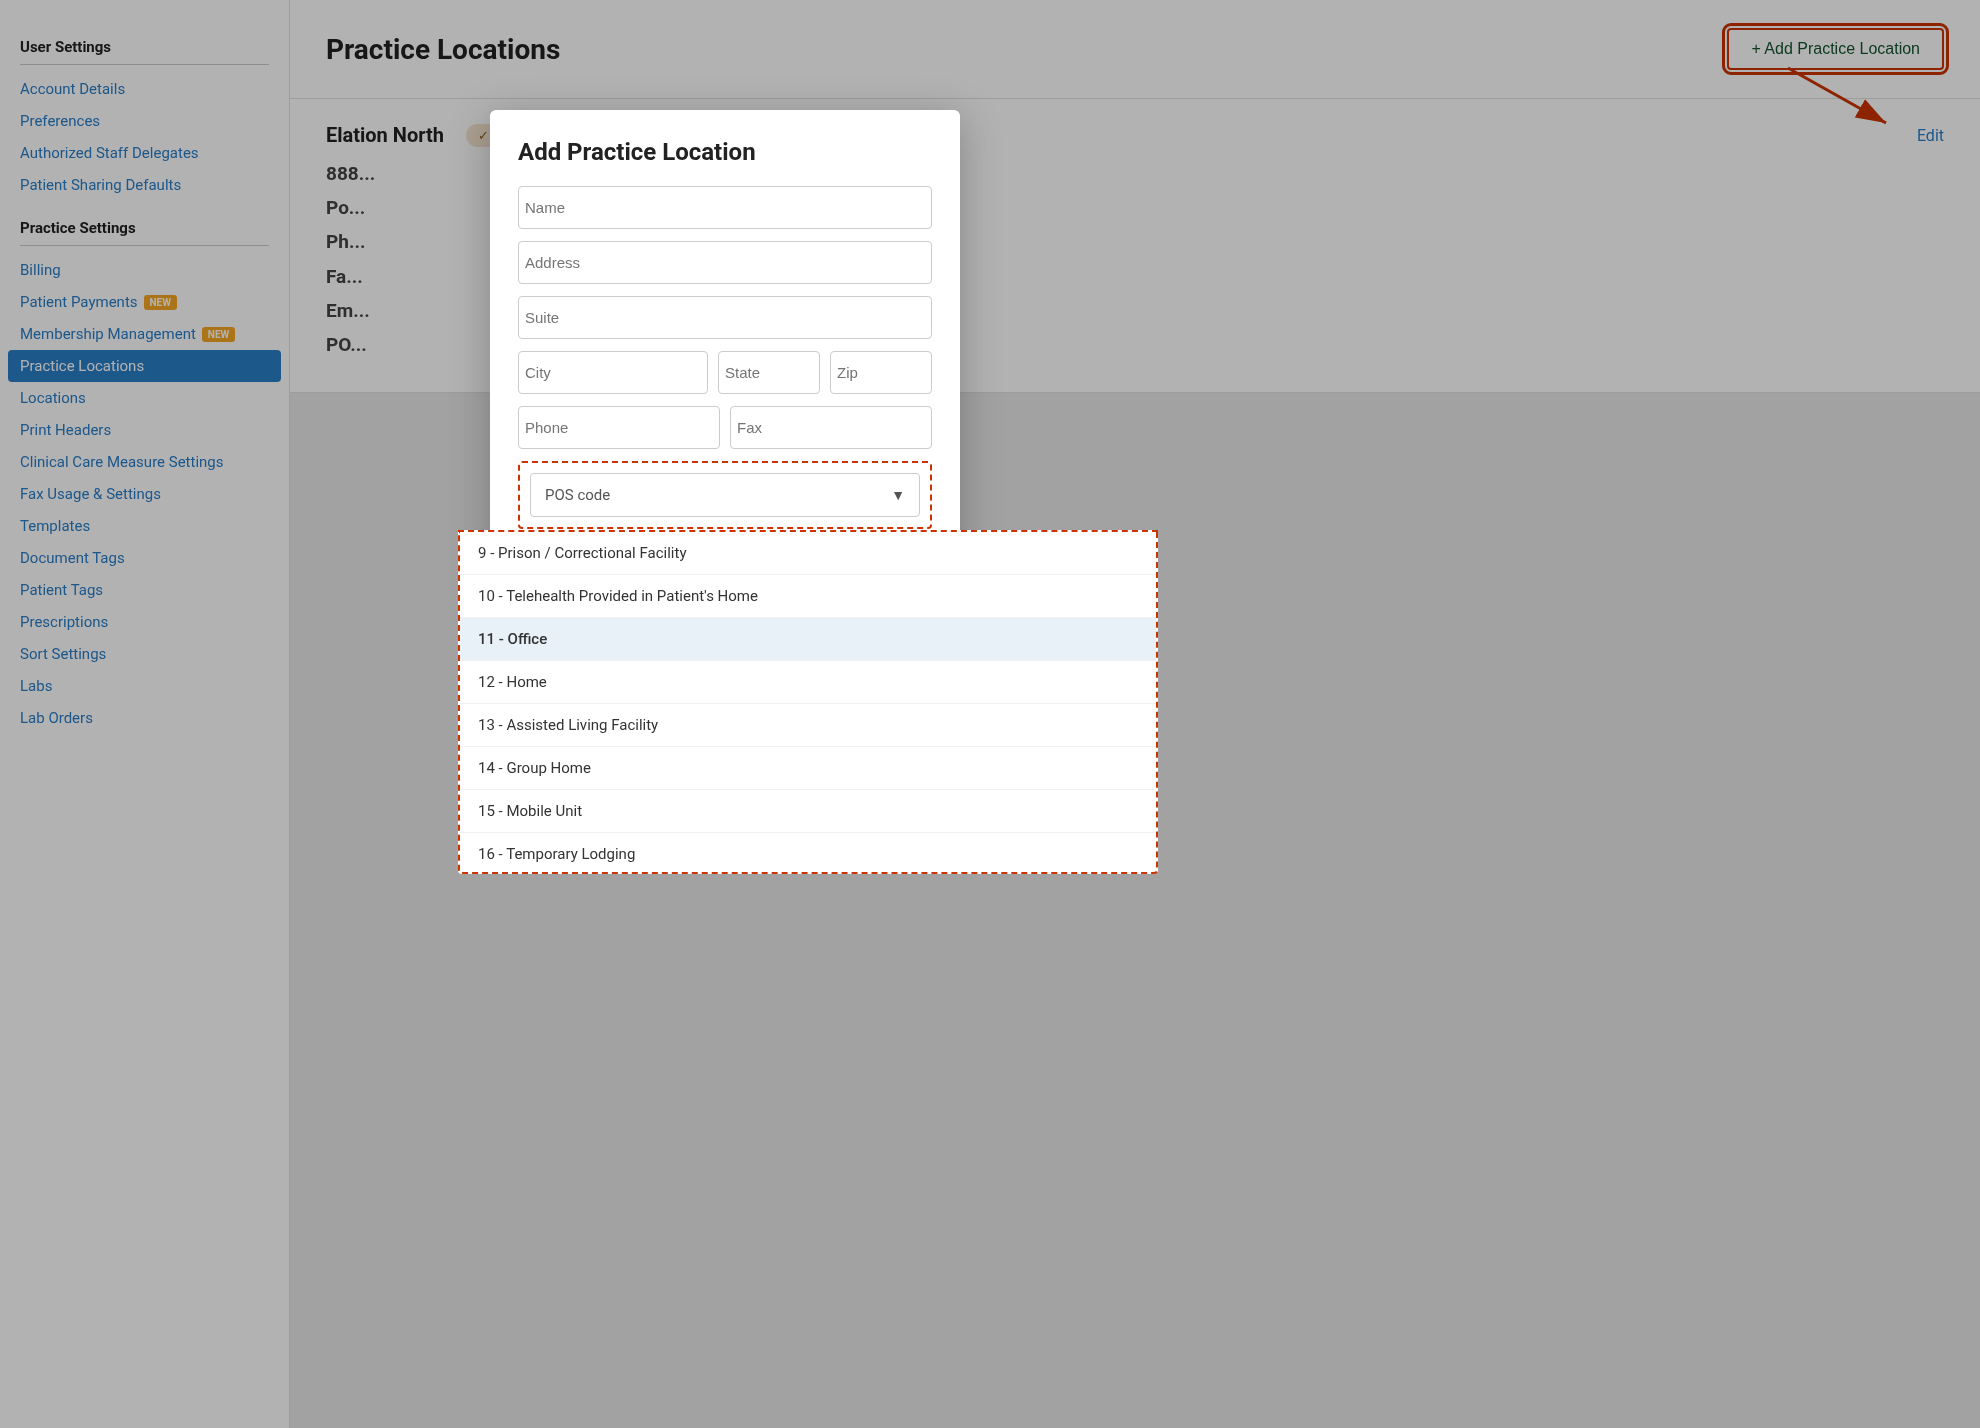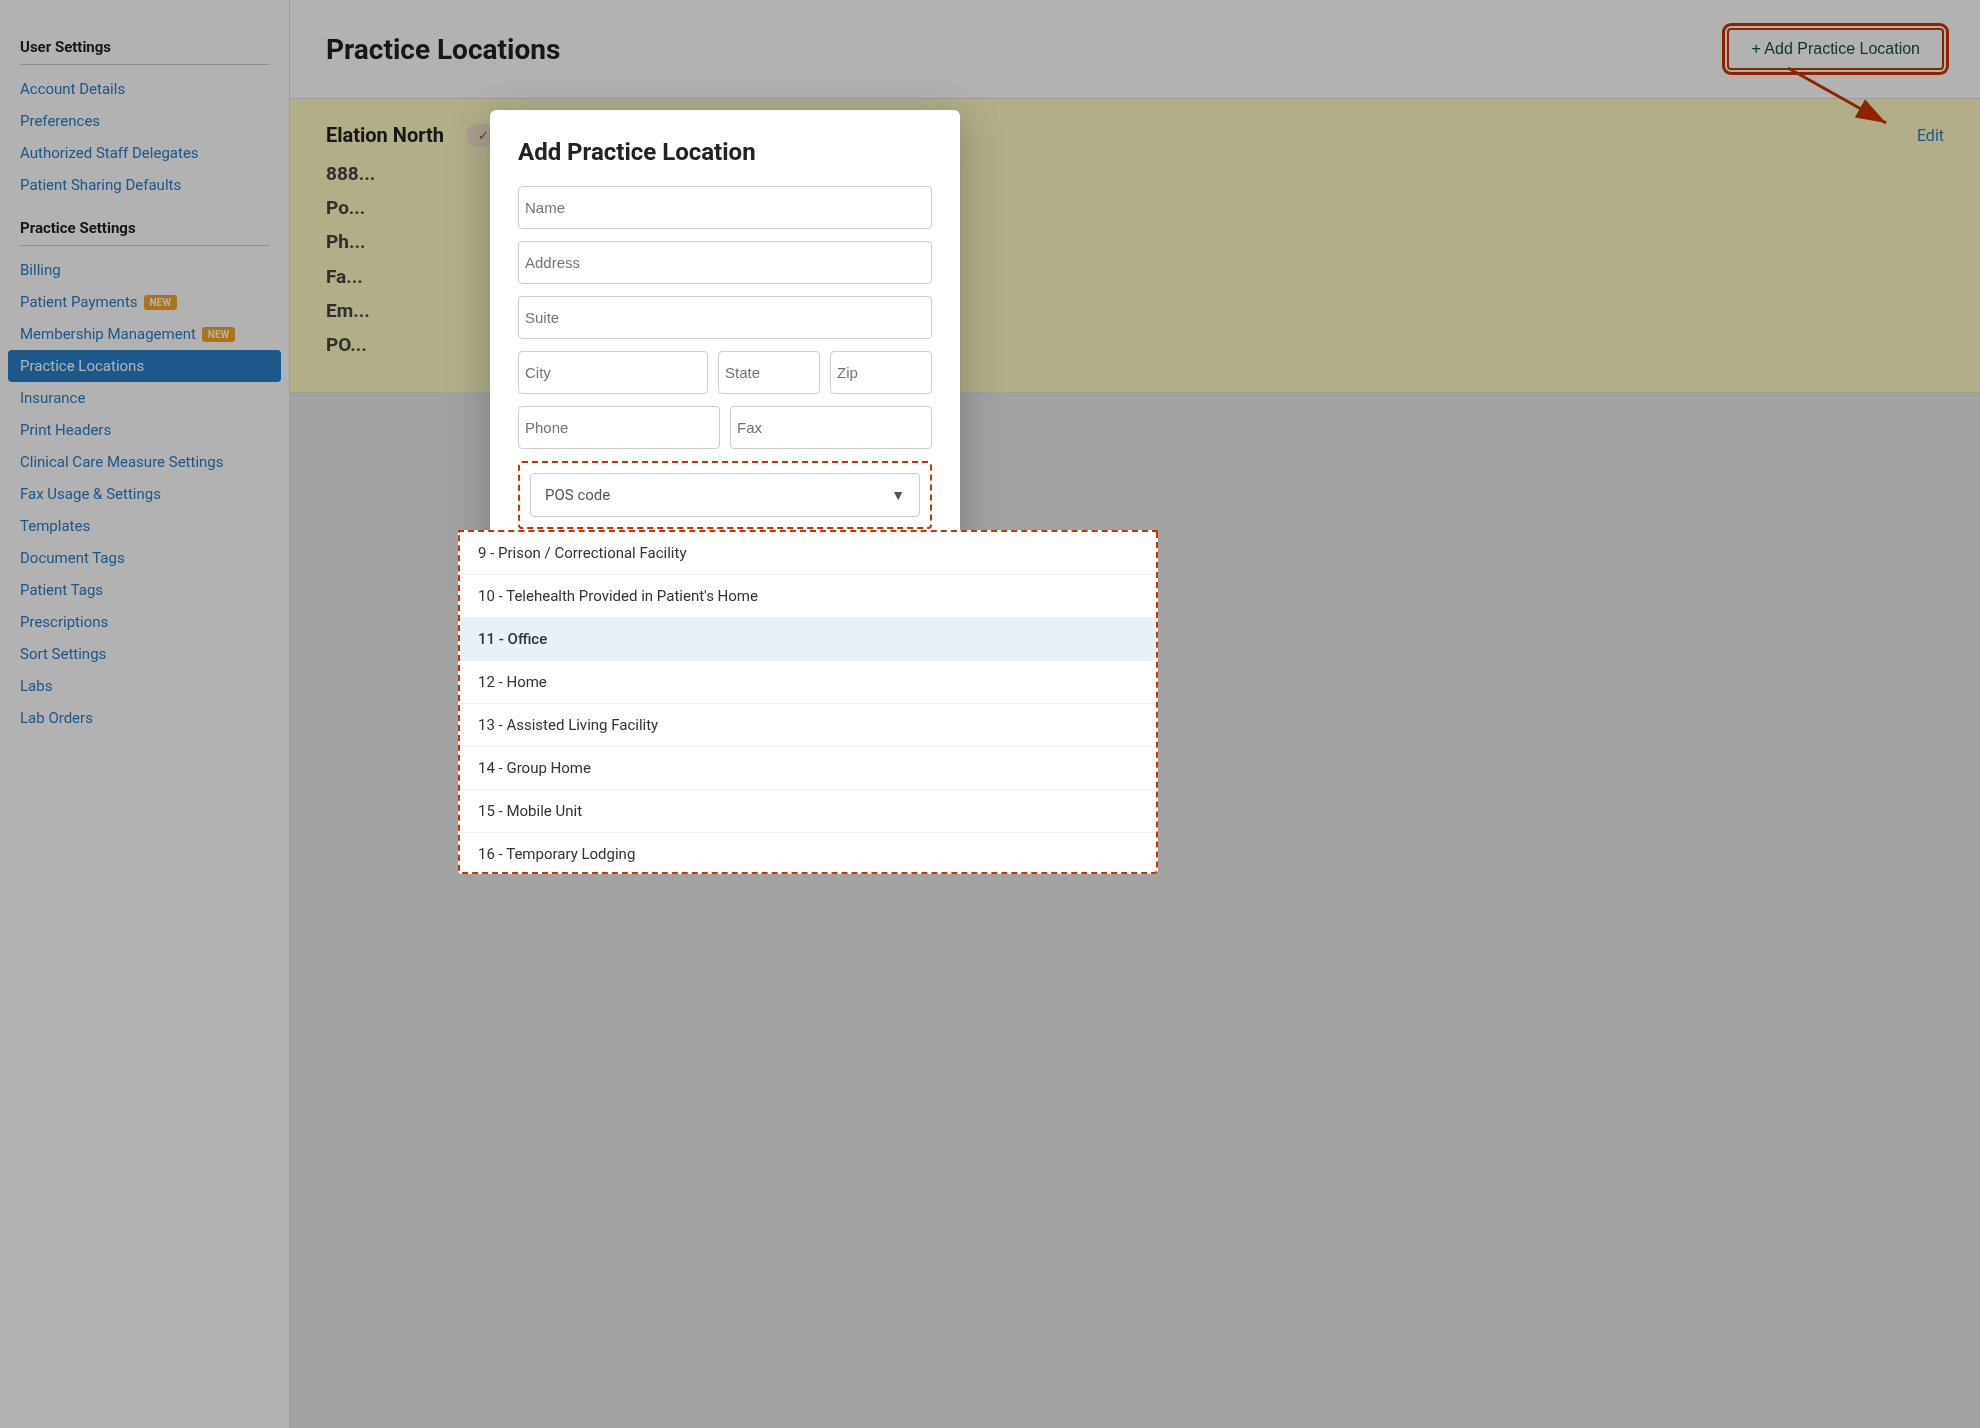--- a/index.html
+++ b/index.html
@@ -89,21 +89,21 @@
       padding: 10px 22px;
       border-radius: 4px;
       cursor: pointer;
       font-weight: 500;
       outline: 3px solid #cc3300;
       outline-offset: 2px;
     }
 
     
     .location-card {
-      background: #fef9c3;
+      background: #ffffff;
       padding: 24px 36px 30px 36px;
       border-bottom: 1px solid #e0e0e0;
     }
     .location-header {
       display: flex;
       align-items: center;
       justify-content: space-between;
       margin-bottom: 10px;
     }
     .location-name {
@@ -285,21 +285,21 @@
       <div class="sidebar-item">Patient Sharing Defaults</div>
     </div>
 
   <div class="sidebar-section-title">Practice Settings</div>
   <hr class="sidebar-divider">
   <div id="practice-items-container">
       <div class="sidebar-item">Billing</div>
       <div class="sidebar-item">Patient Payments<span class="badge">New</span></div>
       <div class="sidebar-item">Membership Management<span class="badge">New</span></div>
       <div class="sidebar-item active">Practice Locations</div>
-      <div class="sidebar-item">Insurance</div>
+      <div class="sidebar-item">Locations</div>
       <div class="sidebar-item">Print Headers</div>
       <div class="sidebar-item">Clinical Care Measure Settings</div>
       <div class="sidebar-item">Fax Usage &amp; Settings</div>
       <div class="sidebar-item">Templates</div>
       <div class="sidebar-item">Document Tags</div>
       <div class="sidebar-item">Patient Tags</div>
       <div class="sidebar-item">Prescriptions</div>
       <div class="sidebar-item">Sort Settings</div>
       <div class="sidebar-item">Labs</div>
       <div class="sidebar-item">Lab Orders</div>

